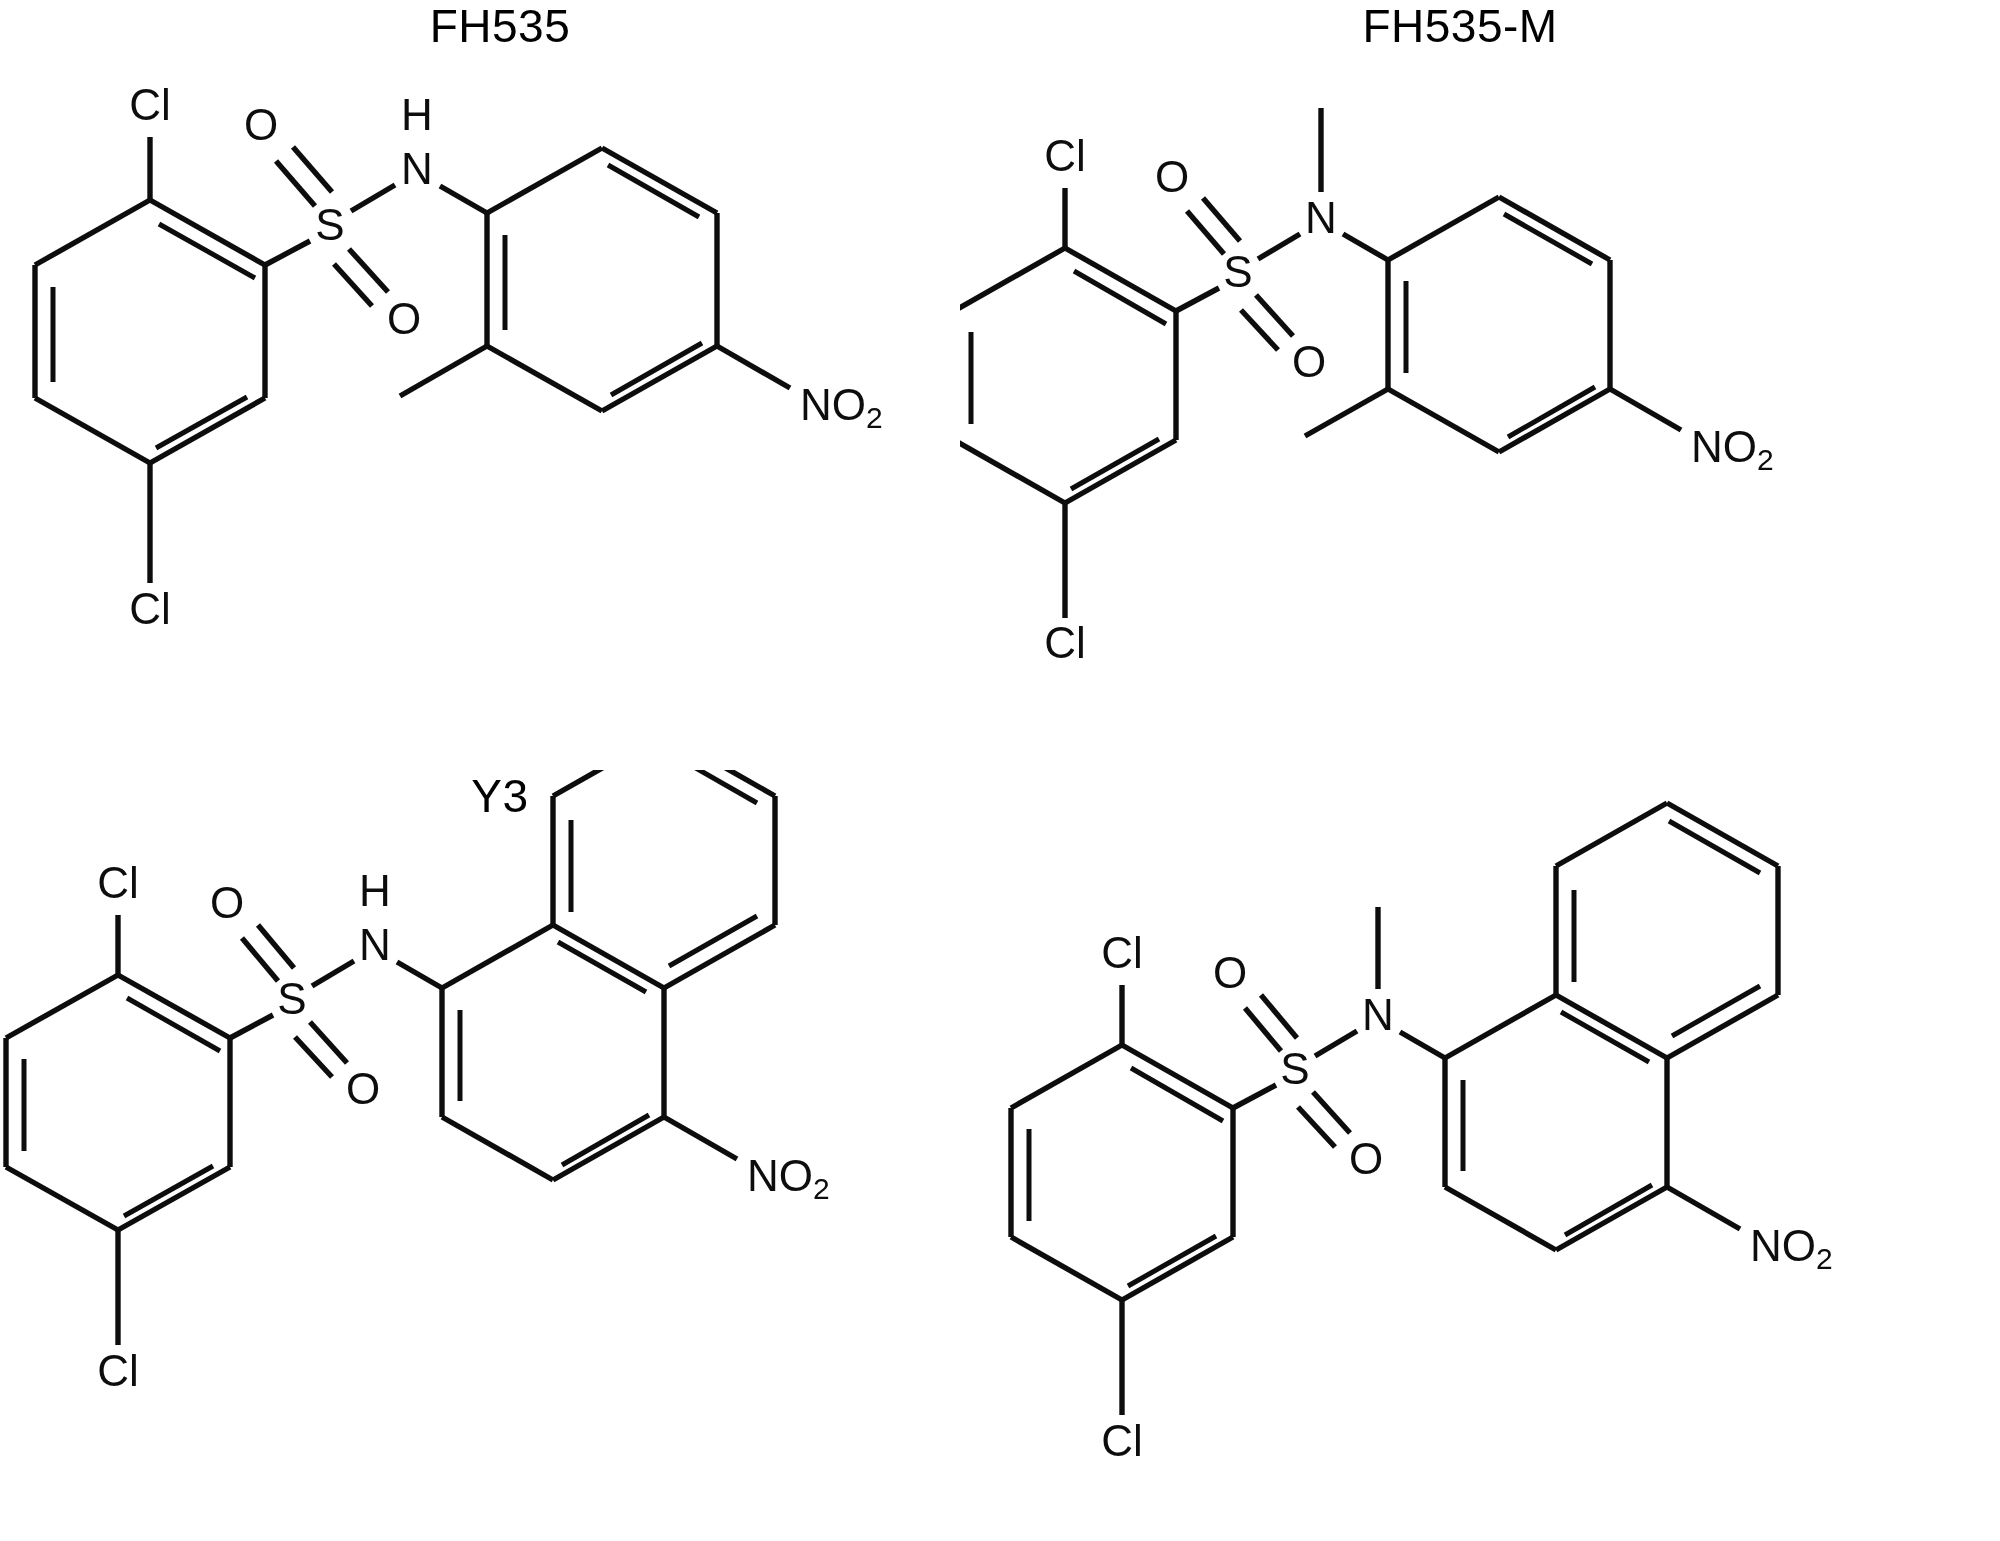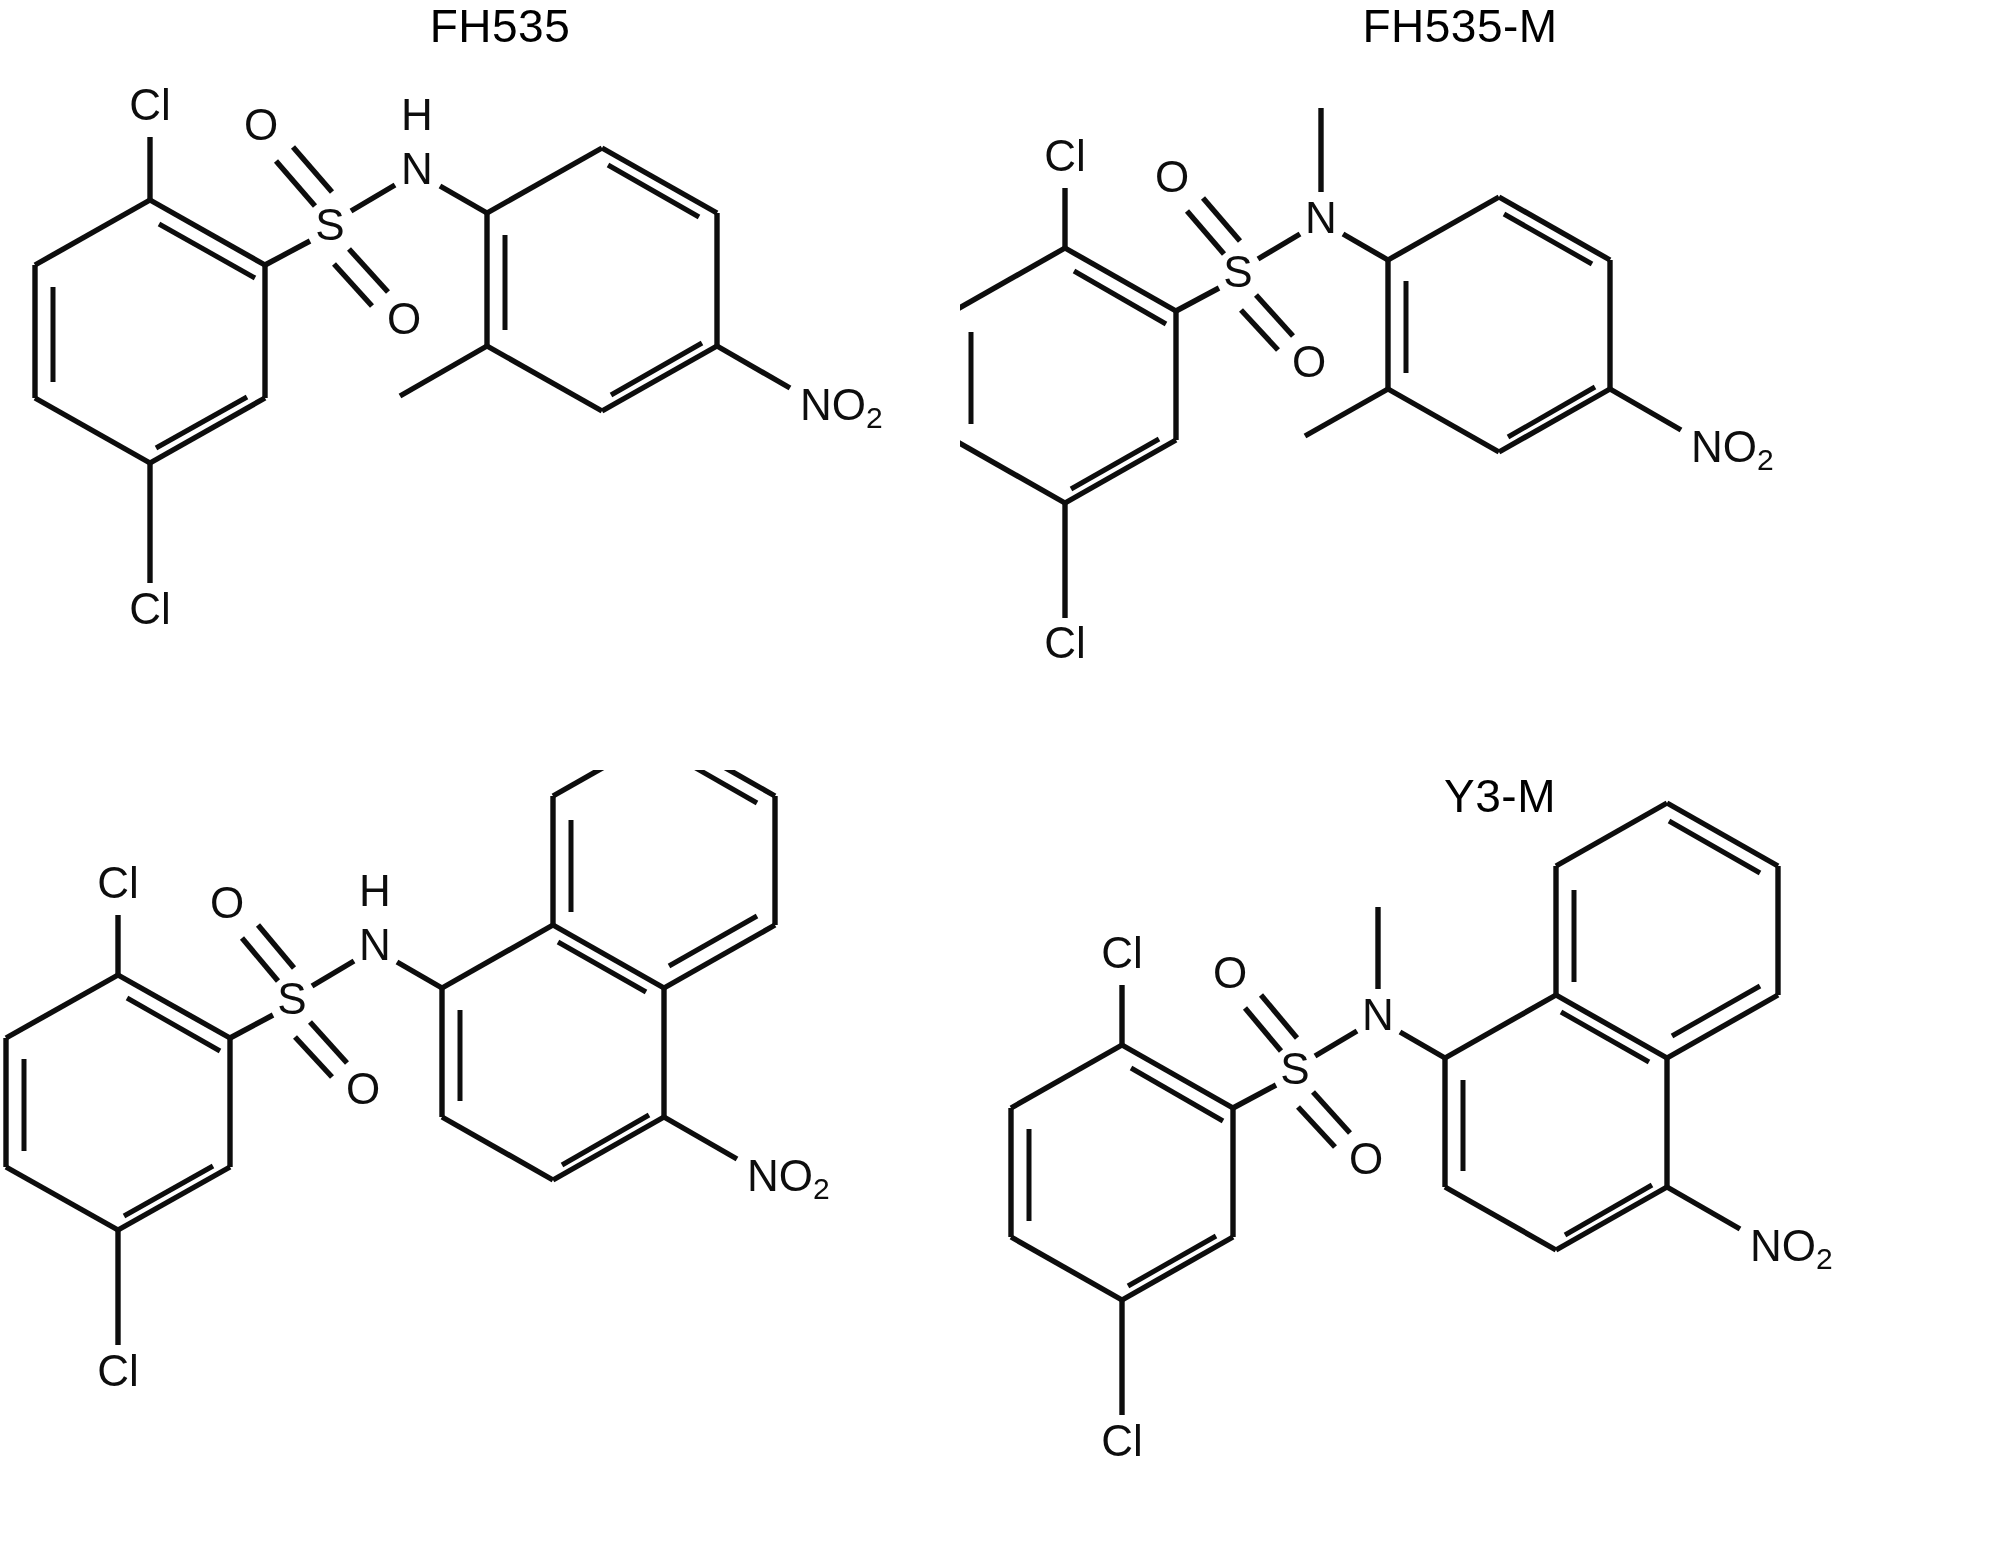--- a/index.html
+++ b/index.html
@@ -200,20 +200,21 @@
         <path class="bond-inner" d="M548,437 L635,387"></path>
         <path class="bond-inner" d="M632,264 L544,214"></path>
       </g>
       <path class="bond" d="M428,389 L345,436"></path>
       <path class="bond" d="M650,389 L721,430"></path>
       <text class="atom-label atom-label-left" x="731" y="450"><tspan>NO</tspan><tspan class="atom-label-sub" dy="12">2</tspan></text>
     </svg>
   </div>
 
   <div class="panel" id="panel-y3">
+    <div class="panel-title">Y3</div>
     <svg class="structure-svg" viewBox="0 0 1000 770">
       <g>
         <path class="bond" d="M118,205 L230,268"></path>
         <path class="bond" d="M230,268 L230,397"></path>
         <path class="bond" d="M230,397 L118,460"></path>
         <path class="bond" d="M118,460 L6,397"></path>
         <path class="bond" d="M6,397 L6,268"></path>
         <path class="bond" d="M6,268 L118,205"></path>
         <path class="bond-inner" d="M127,228 L220,281"></path>
         <path class="bond-inner" d="M213,396 L124,446"></path>
@@ -265,21 +266,20 @@
         <path class="bond-inner" d="M571,50 L571,142"></path>
         <path class="bond-inner" d="M666,-19 L757,33"></path>
         <path class="bond-inner" d="M757,146 L669,196"></path>
       </g>
       <path class="bond" d="M664,347 L737,389"></path>
       <text class="atom-label atom-label-left" x="747" y="409"><tspan>NO</tspan><tspan class="atom-label-sub" dy="12">2</tspan></text>
     </svg>
   </div>
 
   <div class="panel" id="panel-y3m">
-    <div class="panel-title">Y3-M</div>
     <svg class="structure-svg" viewBox="0 0 1000 770">
       <g>
         <path class="bond" d="M122,275 L233,338"></path>
         <path class="bond" d="M233,338 L233,467"></path>
         <path class="bond" d="M233,467 L122,530"></path>
         <path class="bond" d="M122,530 L11,467"></path>
         <path class="bond" d="M11,467 L11,338"></path>
         <path class="bond" d="M11,338 L122,275"></path>
         <path class="bond-inner" d="M131,298 L223,351"></path>
         <path class="bond-inner" d="M216,466 L128,516"></path>

